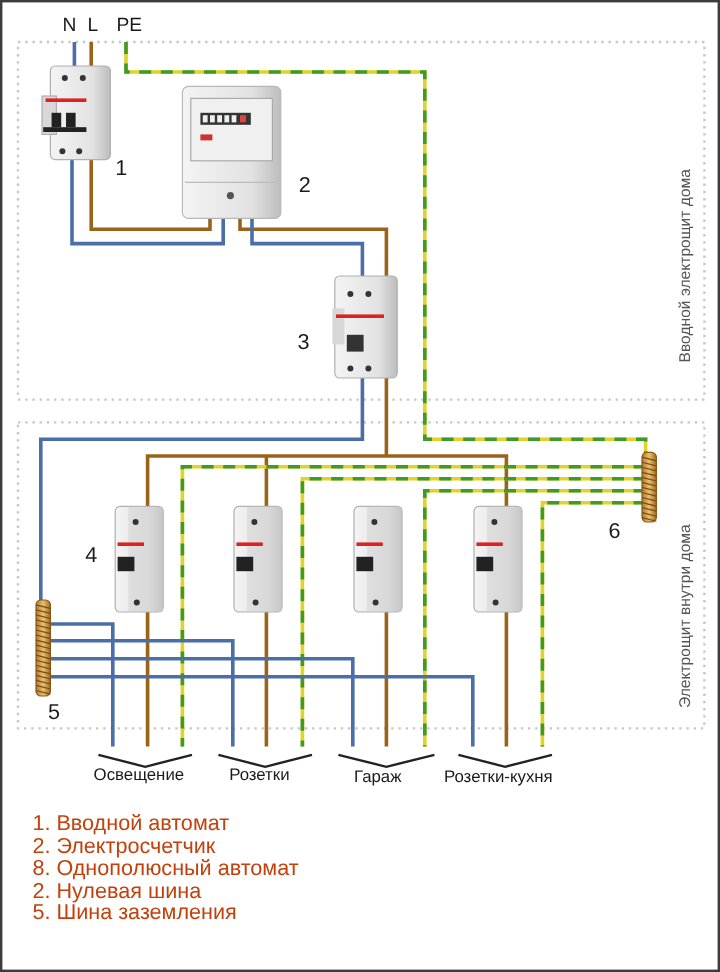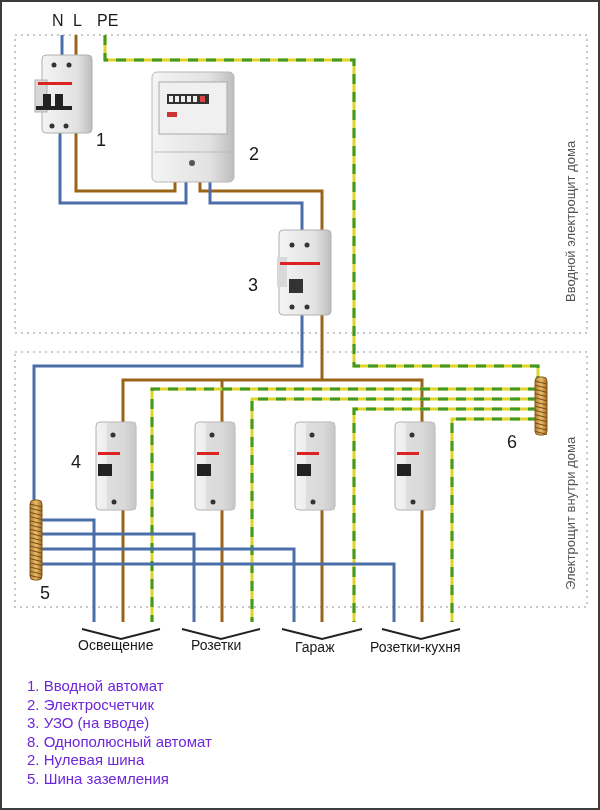--- a/index.html
+++ b/index.html
@@ -4,21 +4,21 @@
 <style>
   html, body { margin: 0; padding: 0; background: #3a3a3a; }
   #frame {
     position: relative; width: 600px; height: 810px; box-sizing: border-box;
     background: #ffffff; border: 2px solid #3c3c3c;
     font-family: "Liberation Sans", sans-serif; overflow: hidden;
   }
   svg#diagram { position: absolute; left: 0; top: 0; }
   .lbl { font-family: "Liberation Sans", sans-serif; fill: #1a1a1a; }
   .legend {
-    position: absolute; left: 25px; top: 675px; font-size: 15px; color: #6d28d9; line-height: 18.5px;
+    position: absolute; left: 25px; top: 675px; font-size: 18px; color: #c2410c; line-height: 18.5px;
   }
   .legend div { white-space: nowrap; }
 </style>
 </head>
 <body>
 
 <div id="frame">
   <svg id="diagram" width="600" height="810" viewBox="0 0 600 810">
     <defs>
       <linearGradient id="devGrad" x1="0" x2="1" y1="0" y2="0">
@@ -208,18 +208,17 @@
 
     <text class="lbl" x="76" y="648" font-size="14">Освещение</text>
     <text class="lbl" x="189" y="648" font-size="14">Розетки</text>
     <text class="lbl" x="293" y="650" font-size="14">Гараж</text>
     <text class="lbl" x="368" y="650" font-size="14">Розетки-кухня</text>
   </svg>
 
   <div class="legend">
     <div>1. Вводной автомат</div>
     <div>2. Электросчетчик</div>
-    <div>3. УЗО (на вводе)</div>
     <div>8. Однополюсный автомат</div>
     <div>2. Нулевая шина</div>
     <div>5. Шина заземления</div>
   </div>
 </div>
 
 </body></html>

